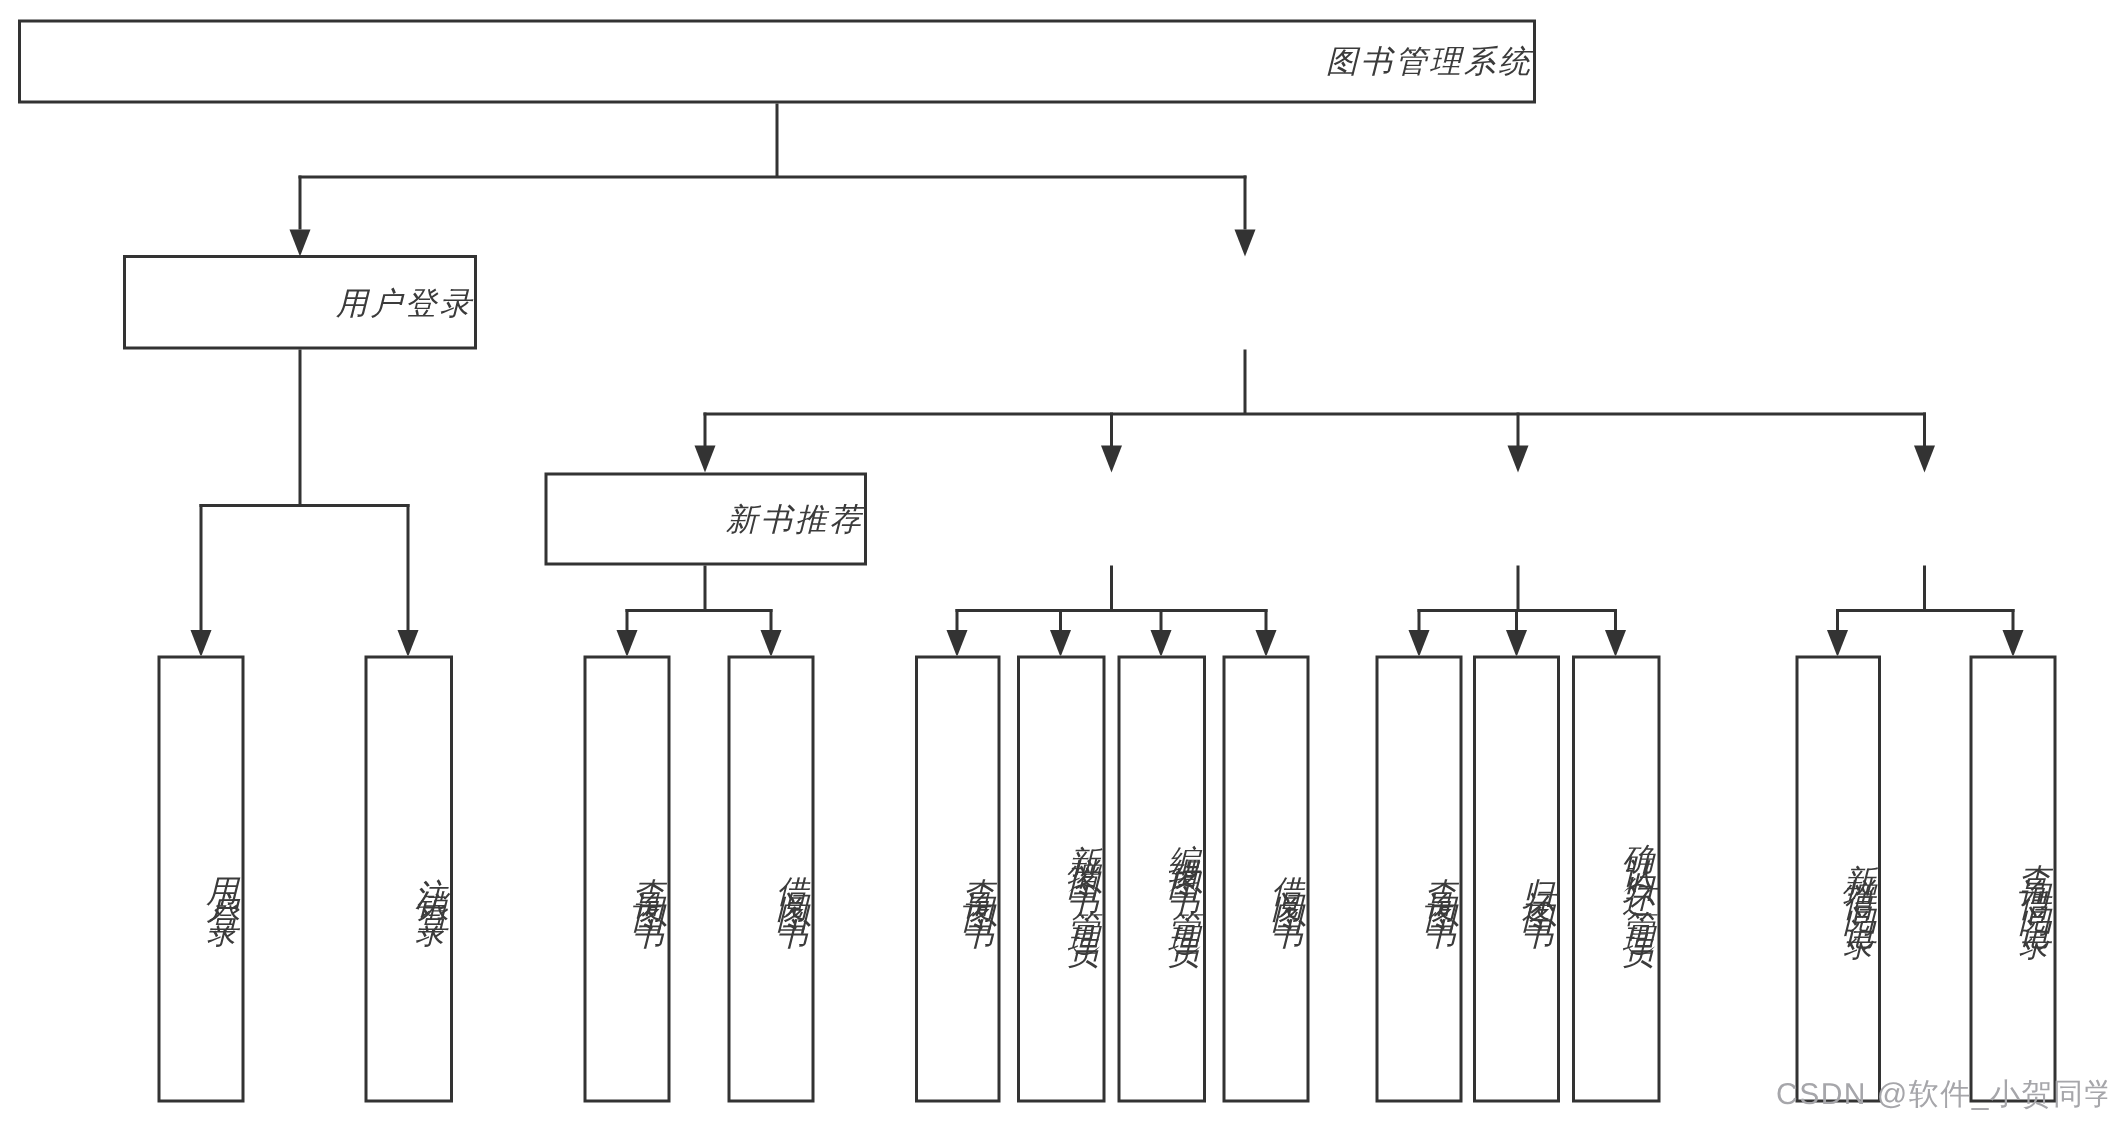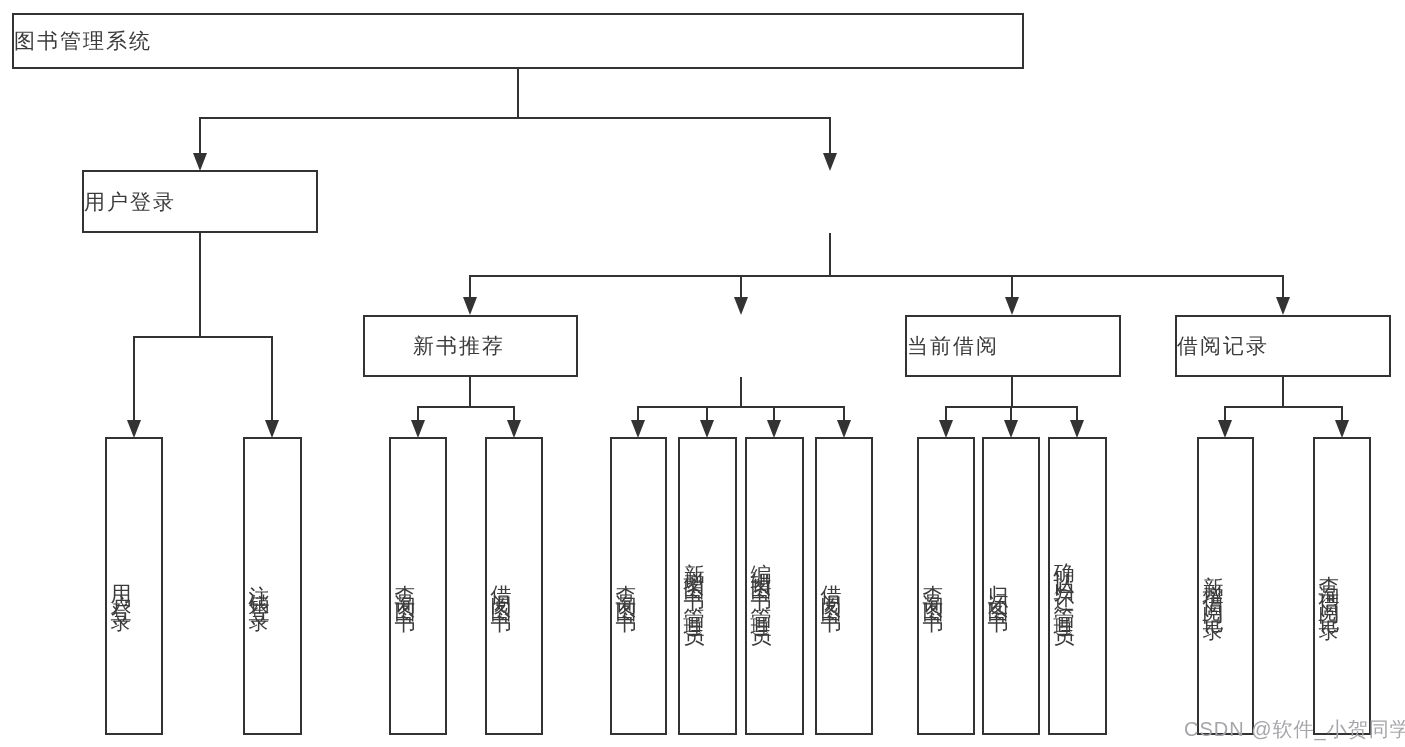--- a/index.html
+++ b/index.html
@@ -11,22 +11,23 @@
     font-family: "Liberation Sans", "DejaVu Sans", sans-serif;
     overflow: hidden;
   }
   .box {
     position: absolute;
     box-sizing: border-box;
     border: 2px solid #333333;
     background: #ffffff;
     display: flex;
     align-items: center;
-    justify-content: flex-start;
+    justify-content: flex-end;
     color: #3b3b3b;
+    font-style: italic;
   }
   .hbox { font-size: 21px; letter-spacing: 2px; }
   .vbox span {
     writing-mode: vertical-rl;
     text-orientation: mixed;
     font-size: 21px;
     letter-spacing: 9px;
     white-space: nowrap;
     color: #3b3b3b;
   }
@@ -82,26 +83,20 @@
   <div class="vline" style="left:740px; top:275px; width:2px; height:23px;"></div>
   <div class="vline" style="left:1011px; top:275px; width:2px; height:23px;"></div>
   <div class="vline" style="left:1282px; top:275px; width:2px; height:23px;"></div>
   <div class="arrow" style="left:463px; top:297px;"></div>
   <div class="arrow" style="left:734px; top:297px;"></div>
   <div class="arrow" style="left:1005px; top:297px;"></div>
   <div class="arrow" style="left:1276px; top:297px;"></div>
 
   <div class="box hbox" style="left:363px; top:315px; width:215px; height:62px;padding-left:48px;">
     <span>新书推荐</span>
-  </div>
-  <div class="box hbox" style="left:905px; top:315px; width:216px; height:62px;">
-    <span>当前借阅</span>
-  </div>
-  <div class="box hbox" style="left:1175px; top:315px; width:216px; height:62px;">
-    <span>借阅记录</span>
   </div>
 
   <div class="vline" style="left:469px; top:377px; width:2px; height:30px;"></div>
   <div class="hline" style="left:417px; top:406px; width:98px; height:2px;"></div>
   <div class="vline" style="left:417px; top:406px; width:2px; height:14px;"></div>
   <div class="vline" style="left:513px; top:406px; width:2px; height:14px;"></div>
   <div class="arrow" style="left:411px; top:420px;"></div>
   <div class="arrow" style="left:507px; top:420px;"></div>
 
   <div class="vline" style="left:740px; top:377px; width:2px; height:30px;"></div>

